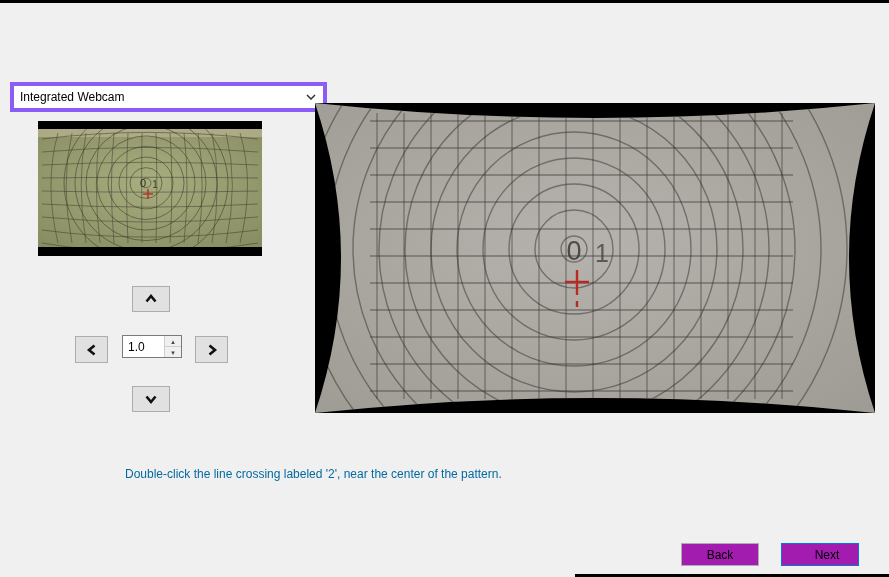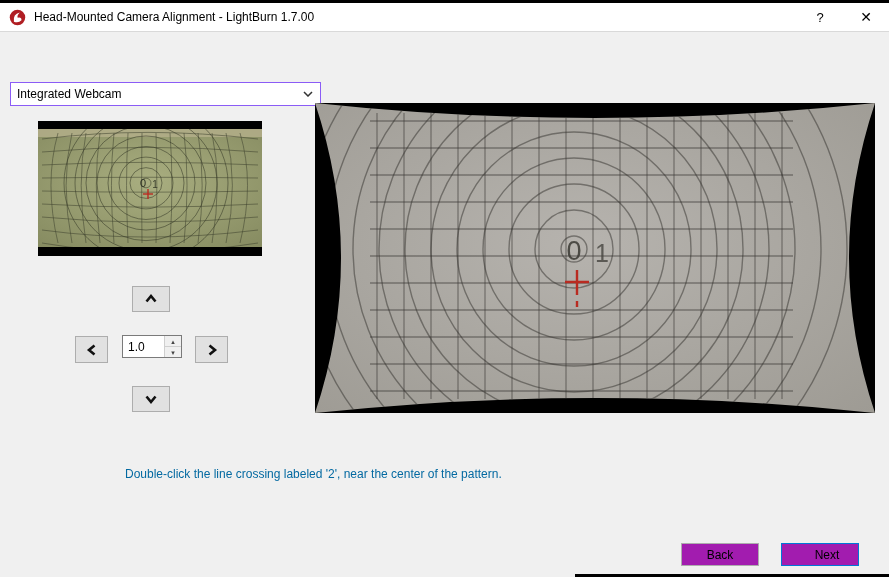--- a/index.html
+++ b/index.html
@@ -13,21 +13,21 @@
     border-bottom:1px solid #d9d9d9;display:flex;align-items:center;}
   .logo{margin-left:9px;width:17px;height:17px;flex:0 0 auto;}
   .title{margin-left:8px;font-size:12px;color:#000;white-space:nowrap;}
   .tb-btn{position:absolute;top:0;height:28px;width:34px;display:flex;align-items:center;
     justify-content:center;font-size:13px;color:#000;cursor:default;}
   .tb-help{right:52px;}
   .tb-close{right:6px;font-size:14px;}
 
   
   .combo{position:absolute;left:10px;top:79px;width:296px;height:22px;background:#fff;
-    border:1px solid #8b5cf6;display:flex;align-items:center;justify-content:space-between;
+    border:4px solid #8b5cf6;display:flex;align-items:center;justify-content:space-between;
     padding:0 7px 0 6px;font-size:12px;color:#000;}
 
   
   .preview{position:absolute;left:38px;top:118px;width:224px;height:135px;display:block;}
   .mainview{position:absolute;left:315px;top:100px;width:560px;height:310px;display:block;}
 
   
   .navbtn{position:absolute;background:#e1e1e1;border:1px solid #adadad;display:flex;
     align-items:center;justify-content:center;padding:0;cursor:default;}
   .navbtn svg{display:block;}
@@ -56,29 +56,20 @@
   #btn-back{left:681px;}
   #btn-next{left:781px;border-color:#0078d7;padding-left:20px;}
 
   .artifact-bottom{position:absolute;left:575px;bottom:0;width:314px;height:3px;background:#000;}
 </style>
 </head>
 <body>
 
 <div class="window">
 
-  <div class="titlebar">
-    <svg class="logo" viewBox="0 0 18 18">
-      <circle cx="9" cy="9" r="8.2" fill="#b01e23"></circle>
-      <path d="M5.2,13.4 Q4.0,5.6 11.4,3.8 Q8.2,7.0 9.2,9.2 Q13.4,8.2 13.2,11.8 Q10.2,15.2 5.2,13.4 Z" fill="#ffffff"></path>
-    </svg>
-    <span class="title">Head-Mounted Camera Alignment - LightBurn 1.7.00</span>
-    <span class="tb-btn tb-help">?</span>
-    <span class="tb-btn tb-close">✕</span>
-  </div>
 
   <div class="combo">
     <span>Integrated Webcam</span>
     <svg width="10" height="6" viewBox="0 0 10 6">
       <polyline points="1,1 5,5 9,1" fill="none" stroke="#333" stroke-width="1.5"></polyline>
     </svg>
   </div>
 
   <svg class="preview" viewBox="0 0 224 135">
     <defs>

